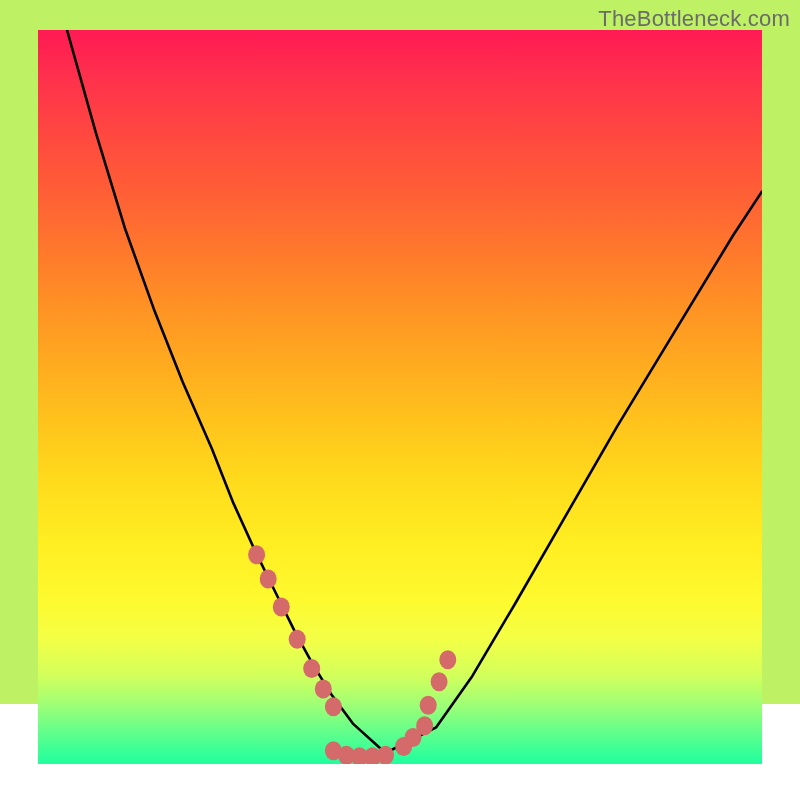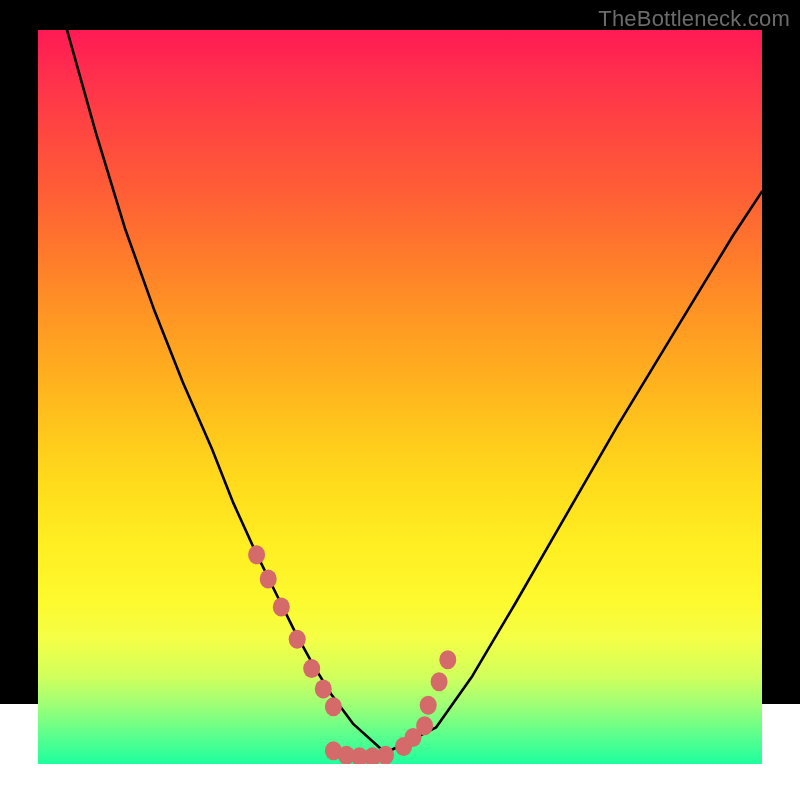--- a/index.html
+++ b/index.html
@@ -1,17 +1,17 @@
 <!DOCTYPE html>
 <html><head>
 <meta charset="utf-8">
 <style>
   * { margin: 0; padding: 0; box-sizing: border-box; }
   html, body { width: 800px; height: 800px; overflow: hidden; background: #fff; }
-  .root { position: relative; width: 800px; height: 704px; background: #000000; }
+  .root { position: relative; width: 800px; height: 704px; background: #bef264; }
   .watermark {
     position: absolute;
     top: 6px; right: 10px;
     font-family: Arial, Helvetica, sans-serif;
     font-size: 22px;
     color: #6b6b6b;
     z-index: 10;
     letter-spacing: 0.2px;
   }
   .plot-area {

